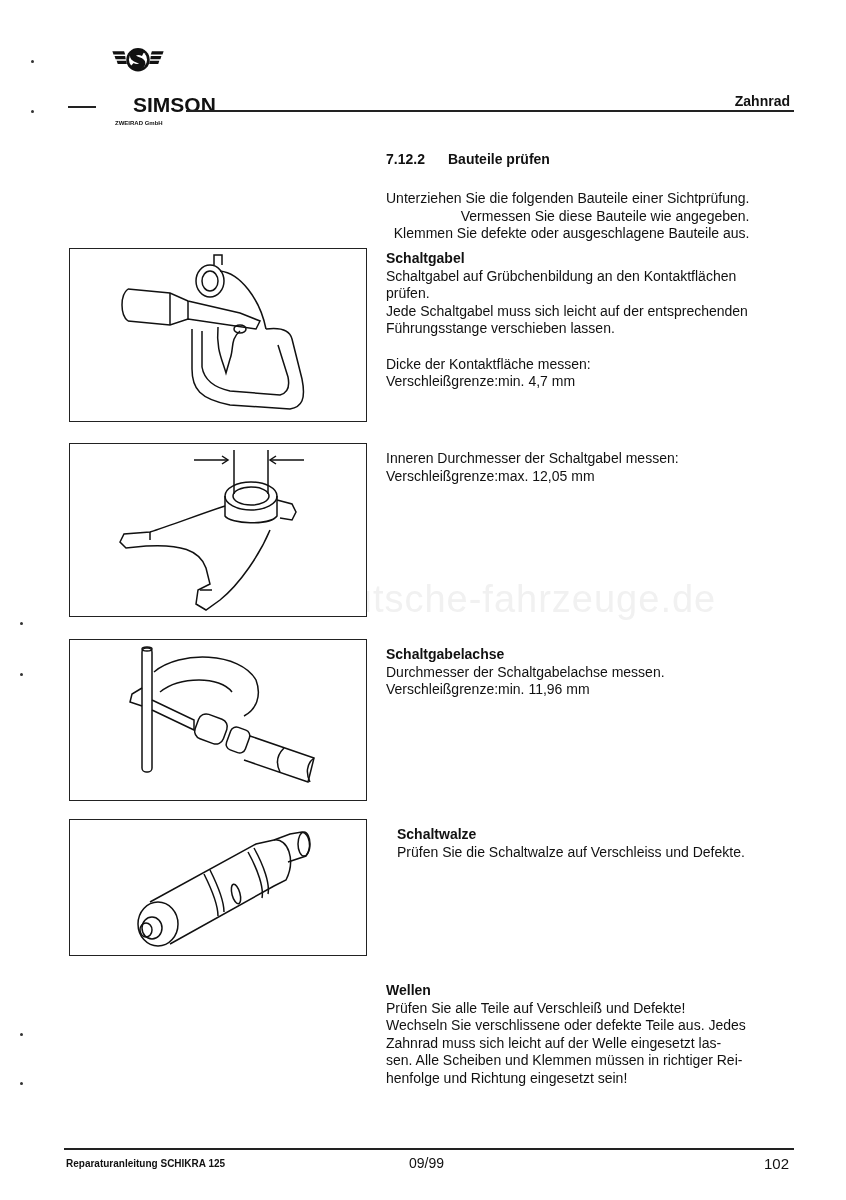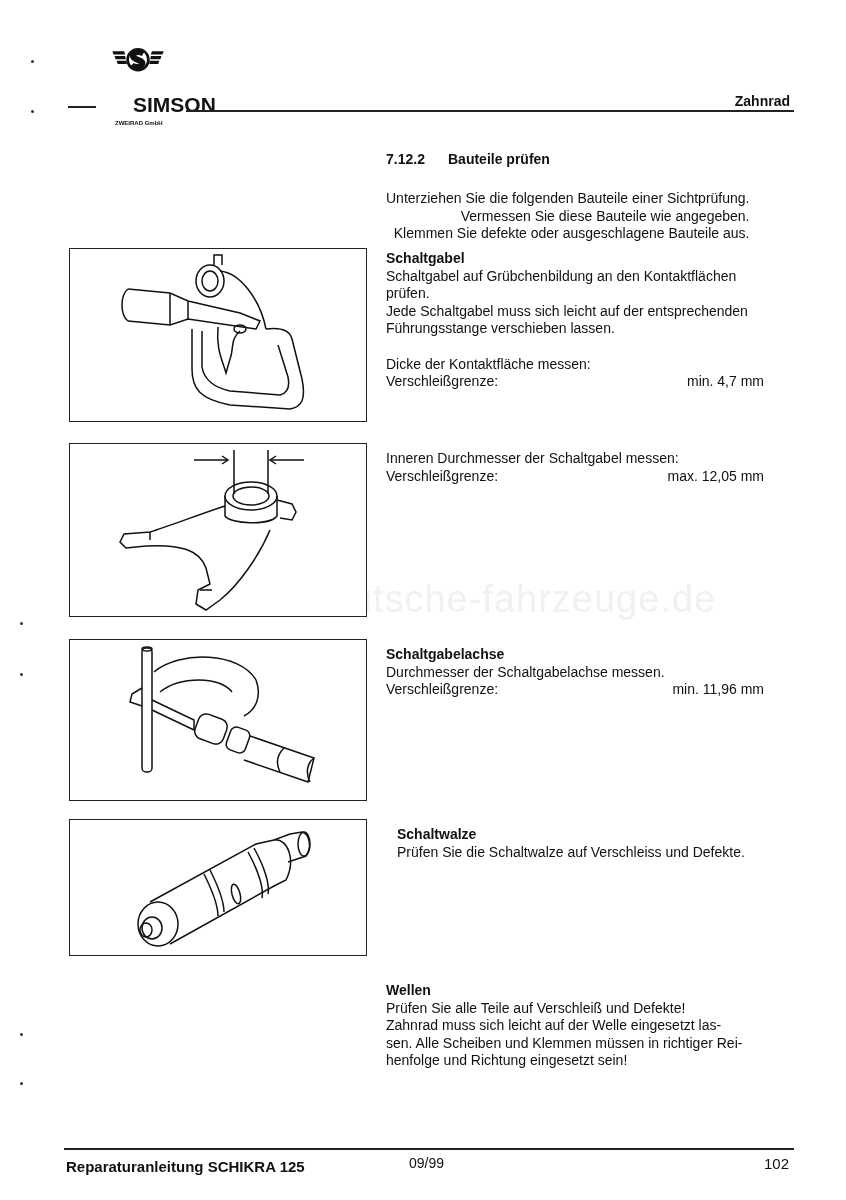--- a/index.html
+++ b/index.html
@@ -9,24 +9,24 @@
   .logo { left: 88px; top: 52px; width: 100px; height: 90px; }
   .logo-word { left: 102px; top: 93px; font-weight: bold; font-size: 21px; letter-spacing: 0px; margin-left: 31px; }
   .logo-sub { left: 115px; top: 120px; font-weight: bold; font-size: 6px; }
   .hdr-line-left { left: 68px; top: 106px; width: 28px; height: 1.5px; background: #222; }
   .hdr-line { left: 186px; top: 110px; width: 608px; height: 1.6px; background: #222; }
   .hdr-title { right: 56px; top: 93px; font-weight: bold; font-size: 14px; }
   .sec-heading { left: 386px; top: 151px; font-weight: bold; font-size: 14px; }
   .sec-heading .num { display: inline-block; width: 62px; }
   .txt { font-size: 14px; line-height: 17.5px; }
   .bold { font-weight: bold; }
-  .spec { display: flex; width: 378px; justify-content: space-between; }
+  .spec { display: flex; width: 378px; justify-content: flex-start; }
   .figbox { border: 1.5px solid #222; background: #fff; }
   .footer-line { left: 64px; top: 1148px; width: 730px; height: 1.6px; background: #222; }
-  .footer-left { left: 66px; top: 1158px; font-size: 15px; font-weight: bold; }
+  .footer-left { left: 66px; top: 1158px; font-size: 10px; font-weight: bold; }
   .footer-mid { left: 409px; top: 1155px; font-size: 14px; }
   .footer-right { left: 764px; top: 1155px; font-size: 15px; }
   .watermark { left: 158px; top: 578px; font-size: 38px; color: #f1f1f1; letter-spacing: 1px; white-space: nowrap; }
   .dot { width: 3px; height: 3px; background: #333; border-radius: 50%; }
   svg path, svg line, svg ellipse, svg rect, svg circle, svg polyline { vector-effect: non-scaling-stroke; }
 </style>
 </head>
 <body>
 
 <div class="abs dot" style="left:31px;top:60px;"></div>
@@ -167,20 +167,21 @@
     <path d="M140,50 C148,66 154,82 154,92"></path>
     <path d="M178,32 C188,50 194,68 192,78"></path>
     <path d="M184,28 C194,46 200,64 198,74"></path>
     <ellipse cx="166" cy="74" rx="4" ry="10" transform="rotate(-15 166 74)"></ellipse>
   </svg>
 </div>
 
 <div class="abs txt" style="left:386px;top:982px;">
   <div class="bold">Wellen</div>
   <div>Prüfen Sie alle Teile auf Verschleiß und Defekte!</div>
+  <div>Wechseln Sie verschlissene oder defekte Teile aus. Jedes</div>
   <div>Zahnrad muss sich leicht auf der Welle eingesetzt las-</div>
   <div>sen. Alle Scheiben und Klemmen müssen in richtiger Rei-</div>
   <div>henfolge und Richtung eingesetzt sein!</div>
 </div>
 
 <div class="abs footer-line"></div>
 <div class="abs footer-left">Reparaturanleitung SCHIKRA 125</div>
 <div class="abs footer-mid">09/99</div>
 <div class="abs footer-right">102</div>
 

